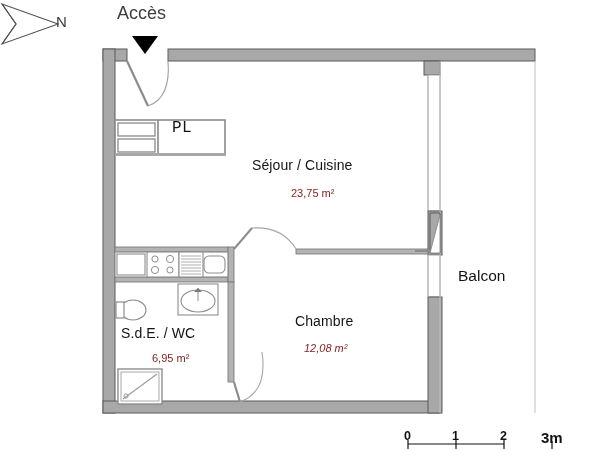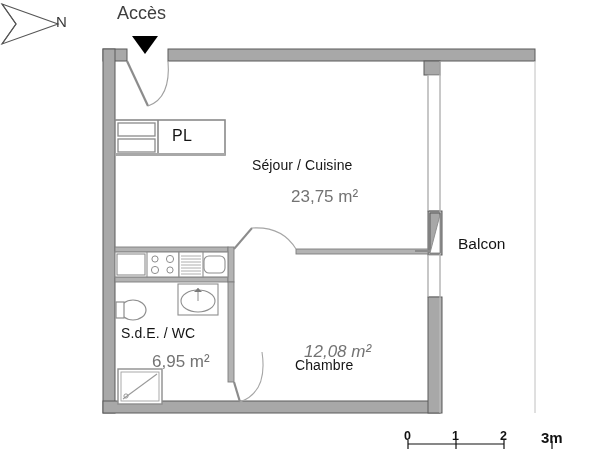--- a/index.html
+++ b/index.html
@@ -32,35 +32,36 @@
     position: absolute;
     white-space: nowrap;
     line-height: 1;
   }
   .room-name {
     font-size: 14px;
     color: #141414;
     letter-spacing: 0.1px;
   }
   .room-area {
-    font-size: 17px;
-    color: #737373;
+    font-size: 11px;
+    color: #7f1d1d;
   }
   .label-pl {
     font-size: 16px;
     color: #141414;
     letter-spacing: 0.3px;
   }
   .label-acces {
     font-size: 18px;
     color: #404040;
   }
   .label-balcon {
     font-size: 15.5px;
     color: #141414;
+    margin-top: 32px;
   }
   .scale-num {
     font-size: 12.5px;
     font-weight: bold;
     color: #111111;
   }
   .scale-unit {
     font-size: 15px;
     font-weight: bold;
     color: #111111;
@@ -208,26 +209,26 @@
       <line x1="504" y1="440" x2="504" y2="449" stroke="#111111" stroke-width="1.2"></line>
       <line x1="552" y1="441" x2="552" y2="449" stroke="#111111" stroke-width="1.2"></line>
     </g>
 
   </svg>
 
   <div class="txt compass-n" style="left:56px; top:14px;">N</div>
 
   <div class="txt label-acces" style="left:117px; top:4px;">Accès</div>
 
-  <div class="txt label-pl" style="left:172px; top:128px;">PL</div>
+  <div class="txt label-pl" style="left:172px; top:120px;font-family:Liberation Mono, monospace;">PL</div>
 
   <div class="txt room-name" style="left:252px; top:158px;">Séjour / Cuisine</div>
   <div class="txt room-area" style="left:291px; top:188px;">23,75 m²</div>
 
-  <div class="txt room-name" style="left:295px; top:314px;margin-top:44px;">Chambre</div>
+  <div class="txt room-name" style="left:295px; top:314px;">Chambre</div>
   <div class="txt room-area" style="left:304px; top:343px;font-style:italic;">12,08 m²</div>
 
   <div class="txt room-name" style="left:121px; top:326px;">S.d.E. / WC</div>
   <div class="txt room-area" style="left:152px; top:353px;">6,95 m²</div>
 
   <div class="txt label-balcon" style="left:458px; top:236px;">Balcon</div>
 
   <div class="txt scale-num" style="left:404px; top:430px;">0</div>
   <div class="txt scale-num" style="left:452px; top:430px;">1</div>
   <div class="txt scale-num" style="left:500px; top:430px;">2</div>

